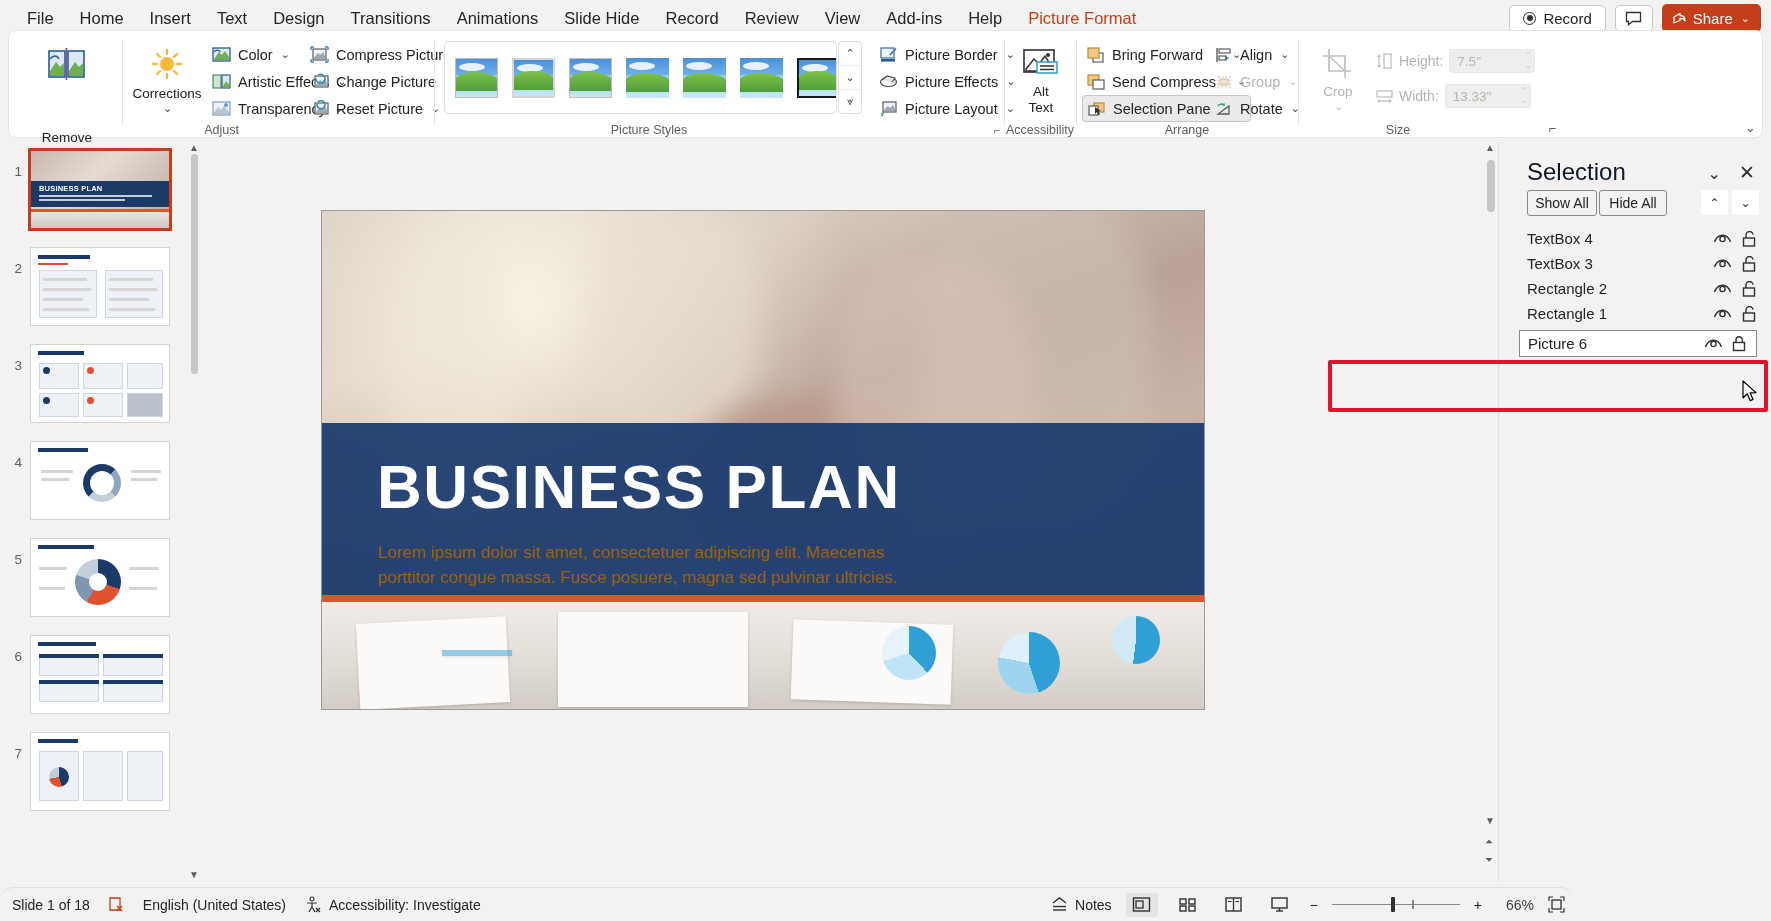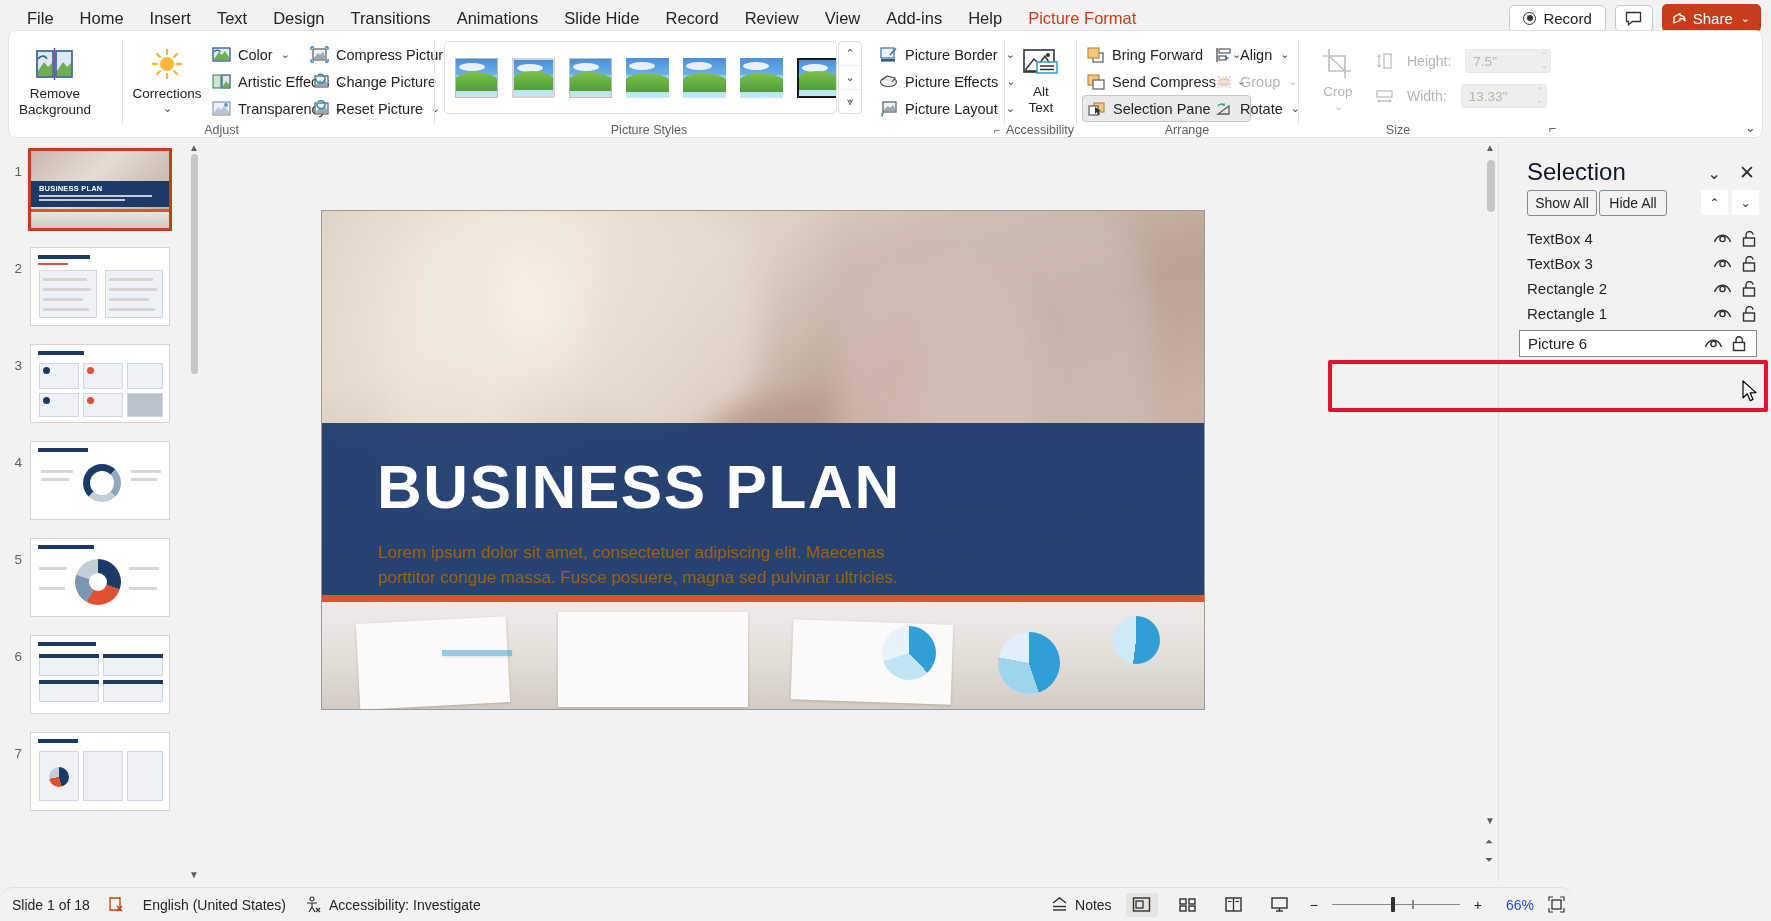--- a/index.html
+++ b/index.html
@@ -121,21 +121,21 @@
   .gal-scroll div {
     flex: 1; display: flex; align-items: center; justify-content: center;
     font-size: 11px; color: #444; border-bottom: 1px solid #ededed;
   }
   .gal-scroll div:last-child { border-bottom: none; }
 
   .dlg-launch { position: absolute; font-size: 11px; color: #605e5c; }
 
   
   .size-field {
-    display: flex; align-items: center; gap: 14px; font-size: 14px; color: #b6b4b2;
+    display: flex; align-items: center; gap: 6px; font-size: 14px; color: #b6b4b2;
   }
   .size-input {
     width: 86px; height: 24px; background: #f0eeec; border: 1px solid #eae8e6;
     border-radius: 3px; font-size: 13.5px; color: #b6b4b2;
     display: flex; align-items: center; padding-left: 7px; position: relative;
   }
   .spin { position: absolute; right: 3px; top: 1px; display: flex; flex-direction: column;
           font-size: 8px; line-height: 10px; color: #c8c6c4; }
 
   
@@ -264,21 +264,21 @@
   .sb-item { display: flex; align-items: center; gap: 7px; font-size: 14px; color: #252423; }
   .sb-right { position: absolute; right: 8px; display: flex; align-items: center; gap: 14px; }
   .view-btn {
     width: 32px; height: 24px; display: flex; align-items: center; justify-content: center;
   }
   .view-btn.active { background: #e6e4e2; border-radius: 3px; }
   .zoom-track { position: relative; width: 128px; height: 16px; display: flex; align-items: center; }
   .zoom-line { position: absolute; left: 0; right: 0; height: 1.6px; background: #8a8886; }
   .zoom-mid { position: absolute; left: 63%; width: 1.6px; height: 9px; background: #8a8886; }
   .zoom-knob { position: absolute; left: 46%; width: 4px; height: 15px; background: #323130; border-radius: 1px; }
-  .zoom-pct { font-size: 14px; color: #1d4ed8; min-width: 38px; text-align: right; }
+  .zoom-pct { font-size: 14px; color: #404040; min-width: 38px; text-align: right; }
 </style>
 </head>
 <body>
 
 <div class="app">
 
   <div class="titlebar">
     <div class="menu">
       <div class="menu-item">File</div>
       <div class="menu-item">Home</div>
@@ -311,21 +311,21 @@
         </svg>
         <span>Share</span>
         <span class="chev">⌄</span>
       </div>
     </div>
   </div>
 
   <div class="ribbon">
 
     <div class="grp" style="left:0; width:425px;">
-      <div class="big-btn" style="position:absolute;left:0;top:10px;width:92px;">
+      <div class="big-btn" style="position:absolute;left:12px;top:10px;width:92px;gap:44px;">
         <svg width="42" height="36" viewBox="0 0 42 36">
           <rect x="3" y="4" width="16" height="26" fill="#dce9f5" stroke="#2b5d8a" stroke-width="1.6"></rect>
           <rect x="22" y="4" width="16" height="26" fill="#dce9f5" stroke="#2b5d8a" stroke-width="1.6"></rect>
           <path d="M4 24 L10 15 L14 20 L18 16 V29 H4z" fill="#6fae52"></path>
           <path d="M23 24 L29 15 L33 20 L37 16 V29 H23z" fill="#6fae52"></path>
           <path d="M4 12c3-4 7-4 9 0" fill="none" stroke="#2b5d8a" stroke-width="1.4"></path>
           <line x1="20.5" y1="1" x2="20.5" y2="33" stroke="#7a51a8" stroke-width="1.6"></line>
         </svg>
         <span class="cap">Remove</span>
         <span>Background</span>

